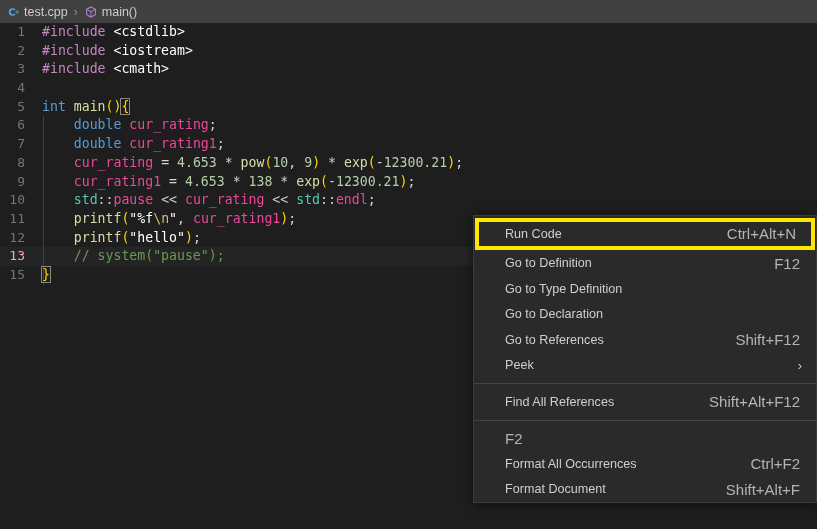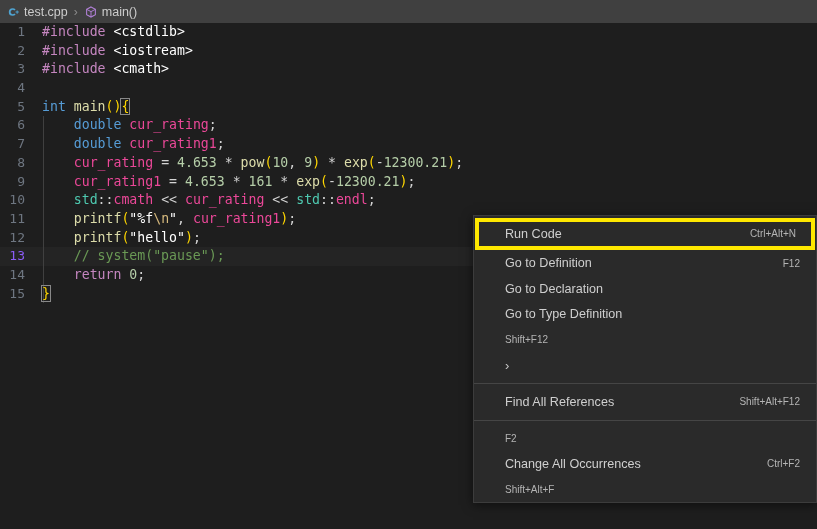--- a/index.html
+++ b/index.html
@@ -45,21 +45,21 @@
   .code-line.active { background: #242424; }
   .lnum {
     width: 34px;
     min-width: 34px;
     text-align: right;
     padding-right: 9px;
     color: #6e7681;
     font-size: 13px;
     user-select: none;
   }
-  .code-line.active .lnum { color: #8b5cf6; }
+  .code-line.active .lnum { color: #fca5a5; }
   .ctext { position: relative; padding-left: 8px; }
   .indent-guide {
     position: absolute;
     left: 43px; top: 0;
     width: 1px; height: 18.7px;
     background: #404040;
   }
 
   
   .t-pre   { color: #c586c0; }
@@ -90,21 +90,21 @@
     z-index: 20;
   }
   .mi {
     position: relative;
     display: flex;
     align-items: center;
     height: 25.5px;
     padding: 0 14px 0 31px;
   }
   .mi .lbl { flex: 1; }
-  .mi .kb { color: #b4b4b4; font-size: 10px; padding-right: 2px; }
+  .mi .kb { color: #b4b4b4; font-size: 15px; padding-right: 2px; }
   .mi .chev { color: #c8c8c8; font-size: 13px; line-height: 1; }
   .mi.highlighted {
     outline: 4px solid #ffe800;
     outline-offset: -1px;
     margin: 1px 4px 4px 4px;
     padding-left: 27px;
   }
   .msep {
     height: 1px;
     background: #454545;
@@ -177,52 +177,47 @@
 
   <div class="code-line">
     <span class="indent-guide"></span>
     <span class="lnum">8</span>
     <span class="ctext">    <span class="t-var">cur_rating</span> <span class="t-op">=</span> <span class="t-num">4.653</span> <span class="t-op">*</span> <span class="t-fn">pow</span><span class="t-br1">(</span><span class="t-num">10</span><span class="t-punc">,</span> <span class="t-num">9</span><span class="t-br1">)</span> <span class="t-op">*</span> <span class="t-fn">exp</span><span class="t-br1">(</span><span class="t-op">-</span><span class="t-num">12300.21</span><span class="t-br1">)</span><span class="t-punc">;</span></span>
   </div>
 
   <div class="code-line">
     <span class="indent-guide"></span>
     <span class="lnum">9</span>
-    <span class="ctext">    <span class="t-var">cur_rating1</span> <span class="t-op">=</span> <span class="t-num">4.653</span> <span class="t-op">*</span> <span class="t-num">161</span> <span class="t-op">*</span> <span class="t-fn">exp</span><span class="t-br1">(</span><span class="t-op">-</span><span class="t-num">12300.21</span><span class="t-br1">)</span><span class="t-punc">;</span></span>
+    <span class="ctext">    <span class="t-var">cur_rating1</span> <span class="t-op">=</span> <span class="t-num">4.653</span> <span class="t-op">*</span> <span class="t-num">138</span> <span class="t-op">*</span> <span class="t-fn">exp</span><span class="t-br1">(</span><span class="t-op">-</span><span class="t-num">12300.21</span><span class="t-br1">)</span><span class="t-punc">;</span></span>
   </div>
 
   <div class="code-line">
     <span class="indent-guide"></span>
     <span class="lnum">10</span>
-    <span class="ctext">    <span class="t-type">std</span><span class="t-punc">::</span><span class="t-var">cmath</span> <span class="t-op">&lt;&lt;</span> <span class="t-var">cur_rating</span> <span class="t-op">&lt;&lt;</span> <span class="t-type">std</span><span class="t-punc">::</span><span class="t-var">endl</span><span class="t-punc">;</span></span>
+    <span class="ctext">    <span class="t-type">std</span><span class="t-punc">::</span><span class="t-var">pause</span> <span class="t-op">&lt;&lt;</span> <span class="t-var">cur_rating</span> <span class="t-op">&lt;&lt;</span> <span class="t-type">std</span><span class="t-punc">::</span><span class="t-var">endl</span><span class="t-punc">;</span></span>
   </div>
 
   <div class="code-line">
     <span class="indent-guide"></span>
     <span class="lnum">11</span>
     <span class="ctext">    <span class="t-fn">printf</span><span class="t-br1">(</span><span class="t-str">"%f</span><span class="t-esc">\n</span><span class="t-str">"</span><span class="t-punc">,</span> <span class="t-var">cur_rating1</span><span class="t-br1">)</span><span class="t-punc">;</span></span>
   </div>
 
   <div class="code-line">
     <span class="indent-guide"></span>
     <span class="lnum">12</span>
     <span class="ctext">    <span class="t-fn">printf</span><span class="t-br1">(</span><span class="t-str">"hello"</span><span class="t-br1">)</span><span class="t-punc">;</span></span>
   </div>
 
   <div class="code-line active">
     <span class="indent-guide"></span>
     <span class="lnum">13</span>
     <span class="ctext t-cmt">    // system("pause");</span>
   </div>
 
-  <div class="code-line">
-    <span class="indent-guide"></span>
-    <span class="lnum">14</span>
-    <span class="ctext">    <span class="t-pre">return</span> <span class="t-num">0</span><span class="t-punc">;</span></span>
-  </div>
 
   <div class="code-line">
     <span class="indent-guide"></span>
     <span class="lnum">15</span>
     <span class="ctext"><span class="t-br1 brmatch">}</span></span>
   </div>
 
 </div>
 
 <div id="ctxmenu">
@@ -231,53 +226,56 @@
     <span class="lbl">Run Code</span>
     <span class="kb">Ctrl+Alt+N</span>
   </div>
 
   <div class="mi">
     <span class="lbl">Go to Definition</span>
     <span class="kb">F12</span>
   </div>
 
   <div class="mi">
+    <span class="lbl">Go to Type Definition</span>
+    <span class="kb"></span>
+  </div>
+
+  <div class="mi">
     <span class="lbl">Go to Declaration</span>
     <span class="kb"></span>
   </div>
 
   <div class="mi">
-    <span class="lbl">Go to Type Definition</span>
-    <span class="kb"></span>
-  </div>
-
-  <div class="mi">
+    <span class="lbl">Go to References</span>
     <span class="kb">Shift+F12</span>
   </div>
 
   <div class="mi">
+    <span class="lbl">Peek</span>
     <span class="chev">›</span>
   </div>
 
   <div class="msep"></div>
 
   <div class="mi">
     <span class="lbl">Find All References</span>
     <span class="kb">Shift+Alt+F12</span>
   </div>
 
   <div class="msep"></div>
 
   <div class="mi">
     <span class="kb">F2</span>
   </div>
 
   <div class="mi">
-    <span class="lbl">Change All Occurrences</span>
+    <span class="lbl">Format All Occurrences</span>
     <span class="kb">Ctrl+F2</span>
   </div>
 
   <div class="mi">
+    <span class="lbl">Format Document</span>
     <span class="kb">Shift+Alt+F</span>
   </div>
 
 
 </div>
 
 </body></html>

